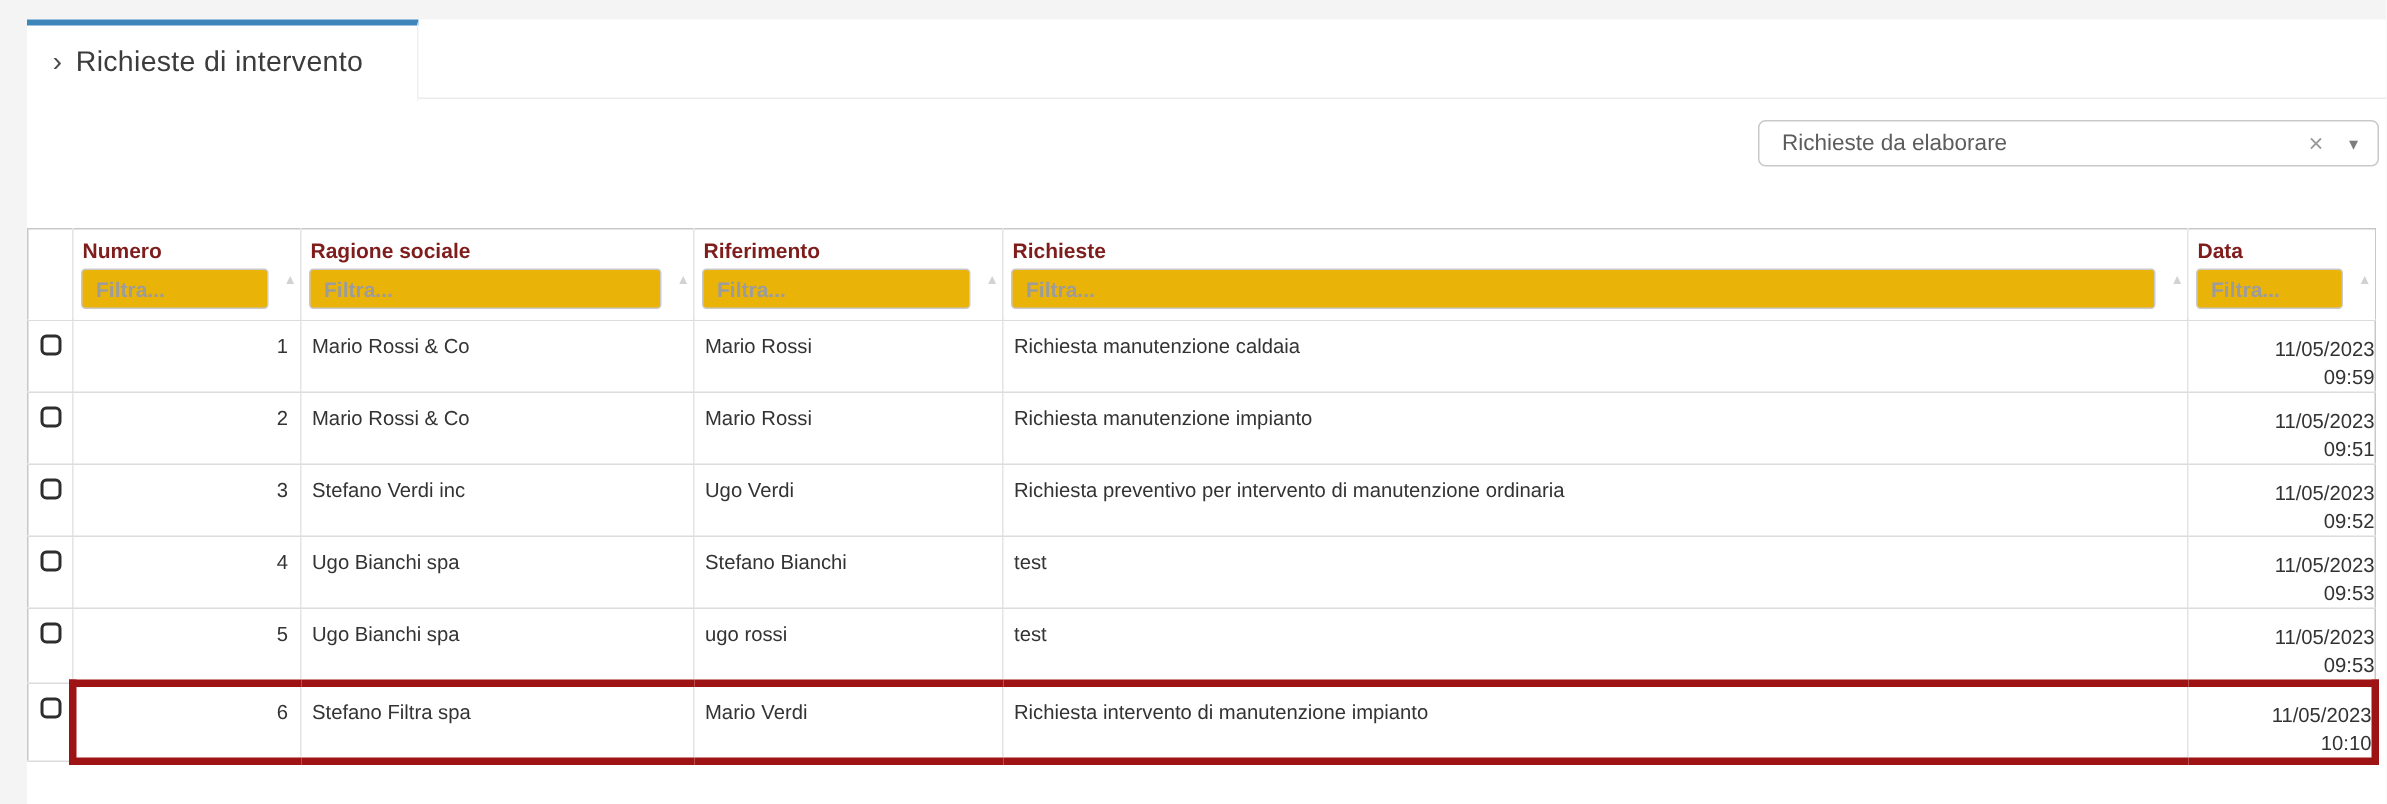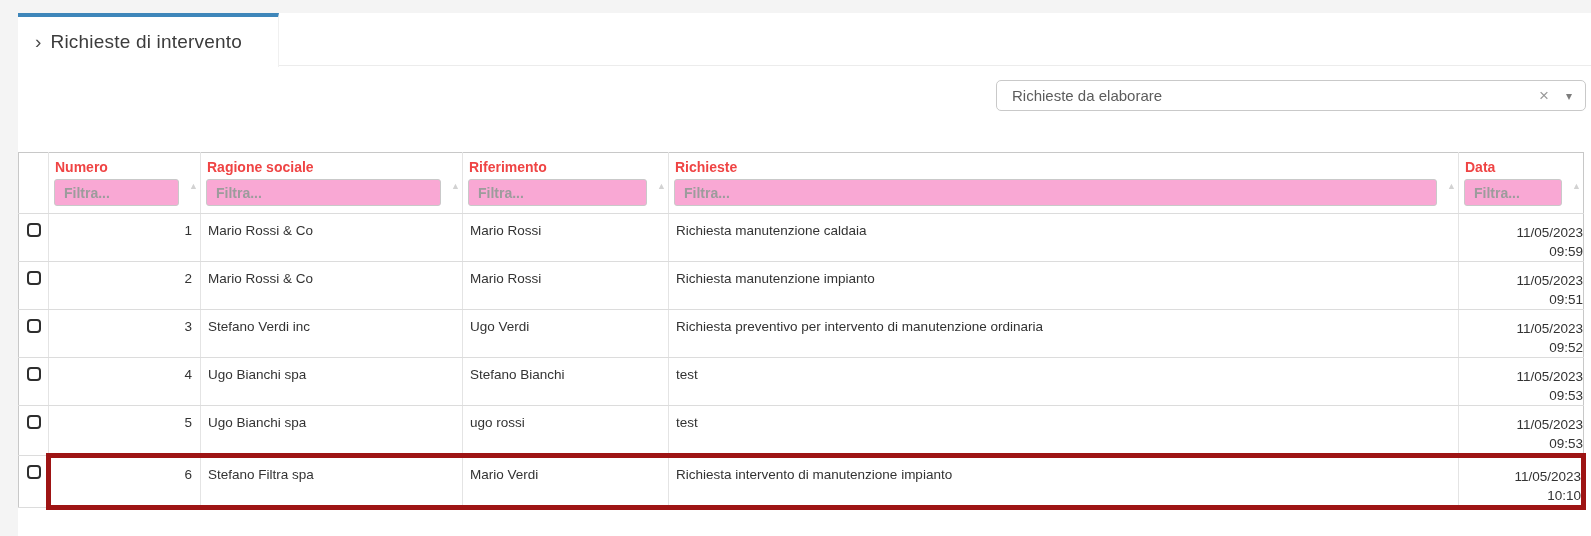--- a/index.html
+++ b/index.html
@@ -14,41 +14,41 @@
     width:261px; height:54px; background:#fff; margin-bottom:-1px;
     border-top:4px solid #3e86ba; border-right:1px solid #f0f0f0;
     display:flex; align-items:center; padding-left:17px;
     font-size:19px; color:#3c3c3c; cursor:pointer; letter-spacing:.2px;
   }
   .tab .chev { margin-right:9px; color:#4a4a4a; font-size:19px; }
 
   
   .toolbar { height:86px; padding-top:14px; }
   .dropdown {
-    float:right; margin-right:5px; width:590px; height:31px;
+    float:right; margin-right:5px; width:414px; height:31px;
     border:1px solid #c9c9c9; border-radius:5px; background:#fff;
     display:flex; align-items:center; cursor:pointer;
   }
   .dropdown .dd-value { flex:1; padding-left:15px; font-size:15px; color:#5c5c5c; }
   .dropdown .dd-clear { color:#9a9a9a; font-size:17px; padding:0 9px; cursor:pointer; }
   .dropdown .dd-caret { color:#7d7d7d; font-size:12px; padding:0 13px 0 8px; cursor:pointer; }
 
   
   table.grid { border-collapse:collapse; width:1565px; table-layout:fixed; background:#fff; }
   table.grid { border:1px solid #c8c8c8; }
   .grid th, .grid td { border-right:1px solid #e4e4e4; border-bottom:1px solid #dcdcdc; }
   .grid th:last-child, .grid td:last-child { border-right:none; }
 
   .grid thead th { height:61px; vertical-align:top; text-align:left; position:relative; background:#fff; }
-  .col-label { font-size:14px; font-weight:bold; color:#ef4444; padding:6px 0 0 6px; white-space:nowrap; }
+  .col-label { font-size:14px; font-weight:bold; color:#7f1d1d; padding:6px 0 0 6px; white-space:nowrap; }
   .filter-input {
     display:block; margin:4px 0 0 5px; width:calc(100% - 26px); height:27px;
     border:1px solid #c9c9c9; border-radius:3px; padding-left:9px;
     font-family:"Liberation Sans","DejaVu Sans",sans-serif;
-    font-size:14px; font-weight:bold; color:#555; background:#f9a8d4; outline:none;
+    font-size:14px; font-weight:bold; color:#555; background:#eab308; outline:none;
   }
   .filter-input::placeholder { color:#9c9c9c; font-weight:bold; opacity:1; }
   .sort-arrow { position:absolute; right:2px; top:29px; font-size:9px; color:#d2d2d2; cursor:pointer; line-height:9px; }
 
   .grid tbody td { height:48px; vertical-align:top; font-size:13.5px; color:#333; padding-top:9px; background:#fff; }
   td.cell-check { padding:9px 0 0 8px; }
   .checkbox { display:inline-block; width:14px; height:14px; border:2px solid #2e2e2e; border-radius:4px; background:#fff; cursor:pointer; }
   td.cell-num  { text-align:right; padding-right:8px; }
   td.cell-text { padding-left:7px; padding-right:6px; }
   td.cell-data { text-align:right; padding-top:10px; line-height:19px; font-size:13.5px; }

